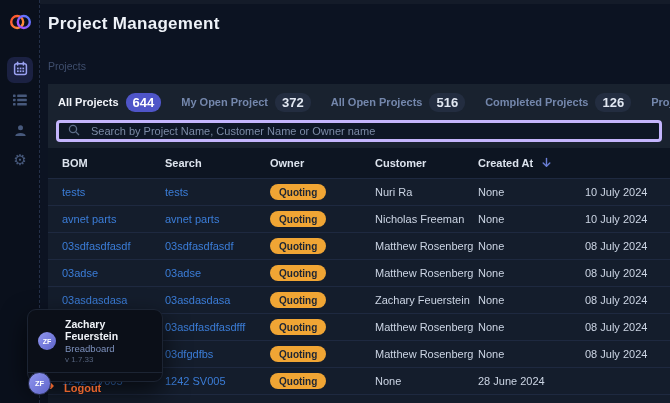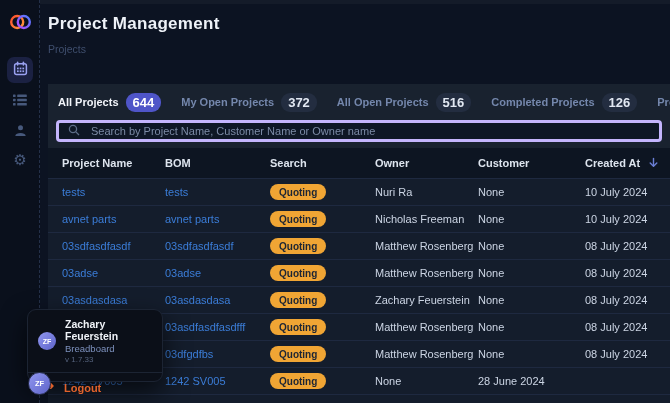--- a/index.html
+++ b/index.html
@@ -21,21 +21,21 @@
   .gear-glyph { font-size:15px; color:#47597c; line-height:1; }
   .sidebar-avatar { position:absolute; left:28px; top:372px; width:21px; height:21px; z-index:20;
     border-radius:50%; background:linear-gradient(135deg,#9197f0,#5d63c9);
     display:flex; align-items:center; justify-content:center;
     font-size:7.5px; font-weight:bold; color:#fff; border:1px solid #2a3152; cursor:pointer; }
 
   
   .content { position:absolute; left:40px; top:0; right:0; bottom:0; }
   .page-title { position:absolute; left:8px; top:14px; font-size:17px; font-weight:700;
     letter-spacing:.3px; color:#eef2f8; }
-  .breadcrumb { position:absolute; left:8px; top:43px; font-size:10.5px; color:#3f4e6d; }
+  .breadcrumb { position:absolute; left:8px; top:60px; font-size:10.5px; color:#3f4e6d; }
 
   
   .tabstrip { position:absolute; left:8px; right:0; top:84px; height:36px;
     background:#19222f; display:flex; align-items:stretch; }
   .tab { display:flex; align-items:center; padding:0 10px; gap:7px; position:relative;
     font-size:11px; font-weight:600; color:#7487ac; cursor:pointer; white-space:nowrap; }
   .tab.active { color:#f2f5fa; }
   .tab.active::after { content:""; position:absolute; left:0; right:0; bottom:-2px; height:2px;
     background:#5b66dd; border-radius:1px; }
   .count-badge { font-size:13px; font-weight:700; padding:2px 7px; border-radius:9px;
@@ -150,21 +150,21 @@
 <main class="content">
   <div class="page-title">Project Management</div>
   <div class="breadcrumb">Projects</div>
 
   <div class="tabstrip">
       <div class="tab active">
         <span>All Projects</span>
         <span class="count-badge">644</span>
       </div>
       <div class="tab">
-        <span>My Open Projects</span>
+        <span>My Open Project</span>
         <span class="count-badge">372</span>
       </div>
       <div class="tab">
         <span>All Open Projects</span>
         <span class="count-badge">516</span>
       </div>
       <div class="tab">
         <span>Completed Projects</span>
         <span class="count-badge">126</span>
       </div>
@@ -180,21 +180,20 @@
           <circle cx="5" cy="5" r="3.6"></circle>
             <line x1="7.9" y1="7.9" x2="11" y2="11"></line>
         </svg>
       </span>
       <input placeholder="Search by Project Name, Customer Name or Owner name" style="">
     </div>
   </div>
 
   <div class="table">
     <div class="thead">
-        <div class="th">Project Name</div>
         <div class="th">BOM</div>
         <div class="th">Search</div>
         <div class="th">Owner</div>
         <div class="th">Customer</div>
         <div class="th">Created At<span><svg width="11" height="11" viewBox="0 0 11 11" fill="none" stroke="#6b7fd6" stroke-width="1.4" stroke-linecap="round" stroke-linejoin="round">
               <path d="M5.5 1.5v7.5"></path>
               <path d="M2.2 6 5.5 9.2 8.8 6"></path>
             </svg></span></div>
       </div>
     <div id="tbody">

